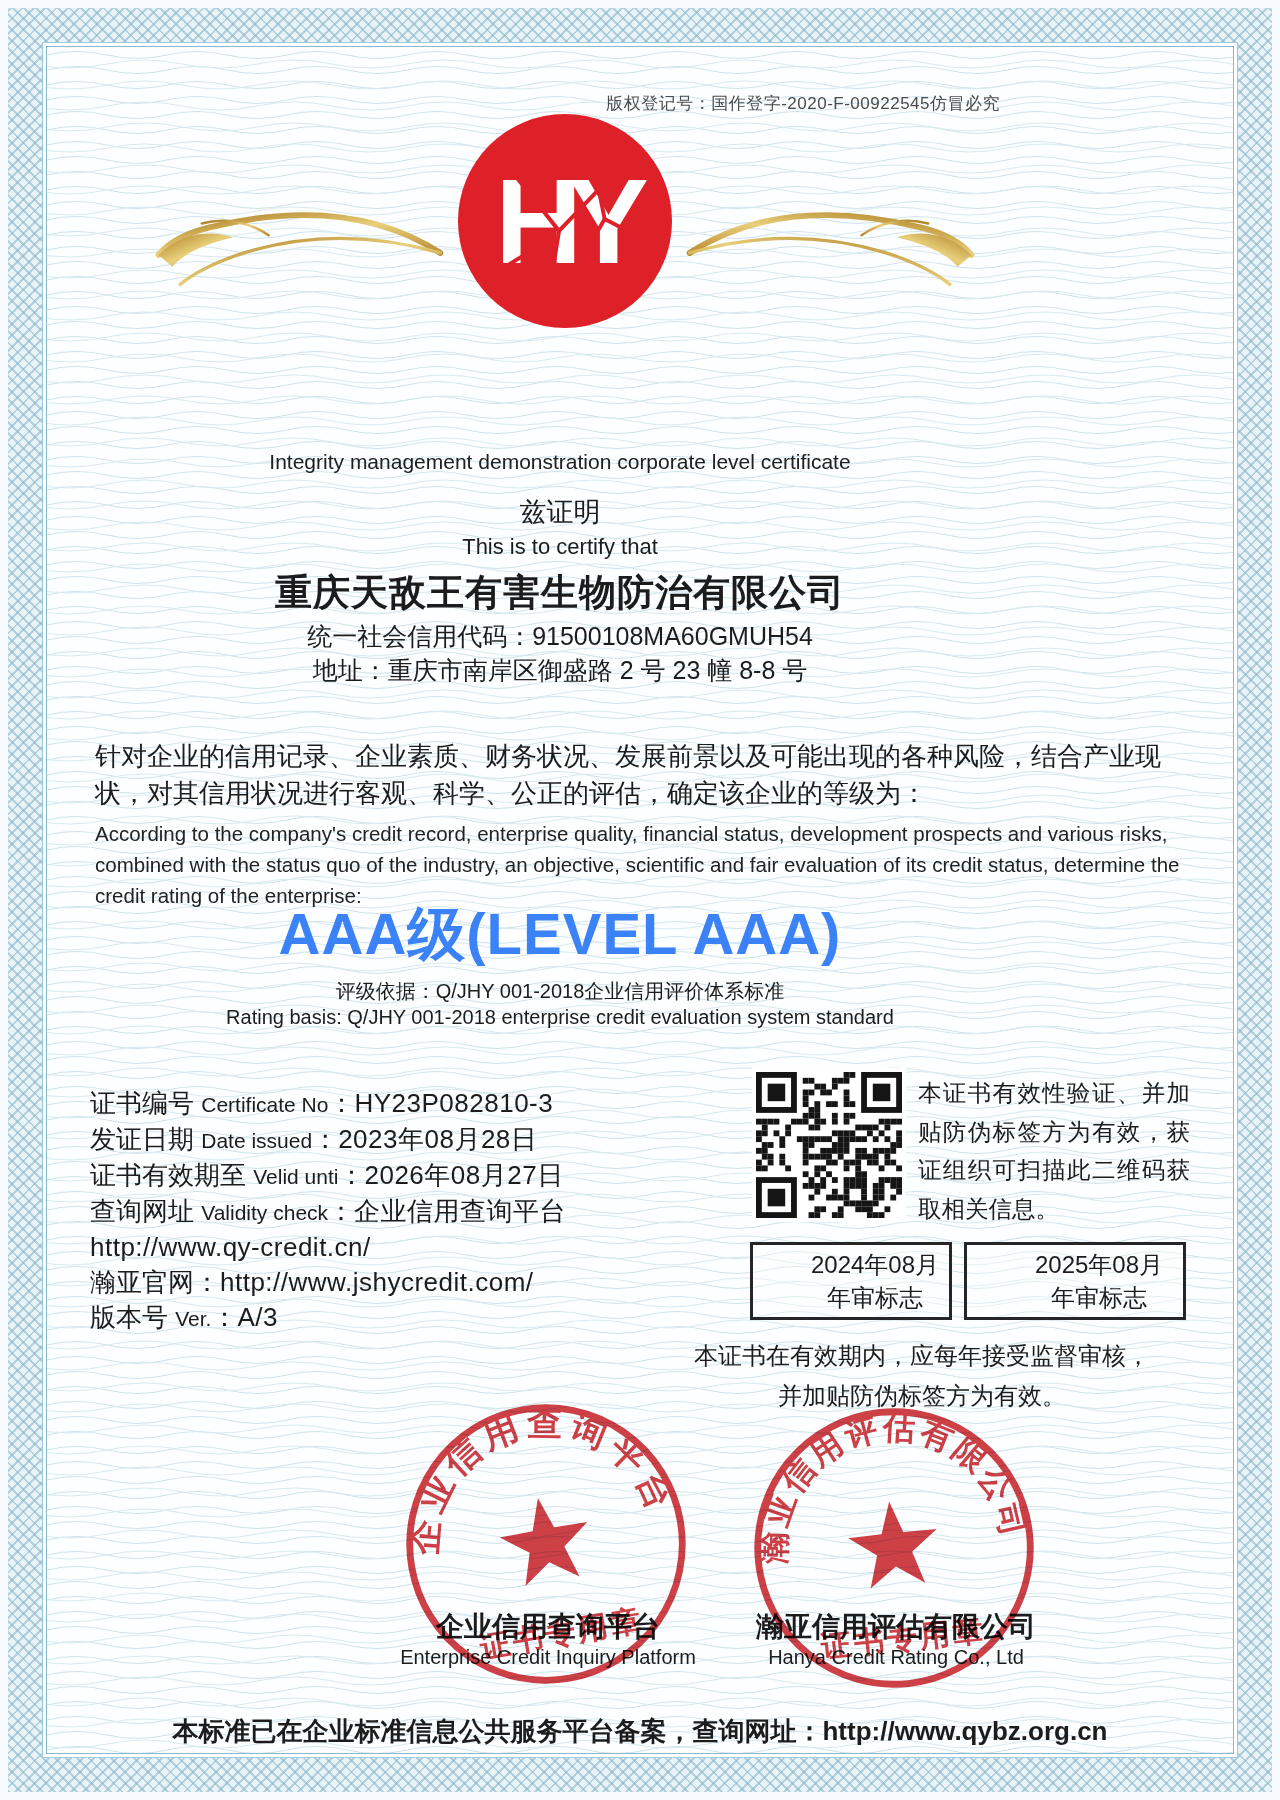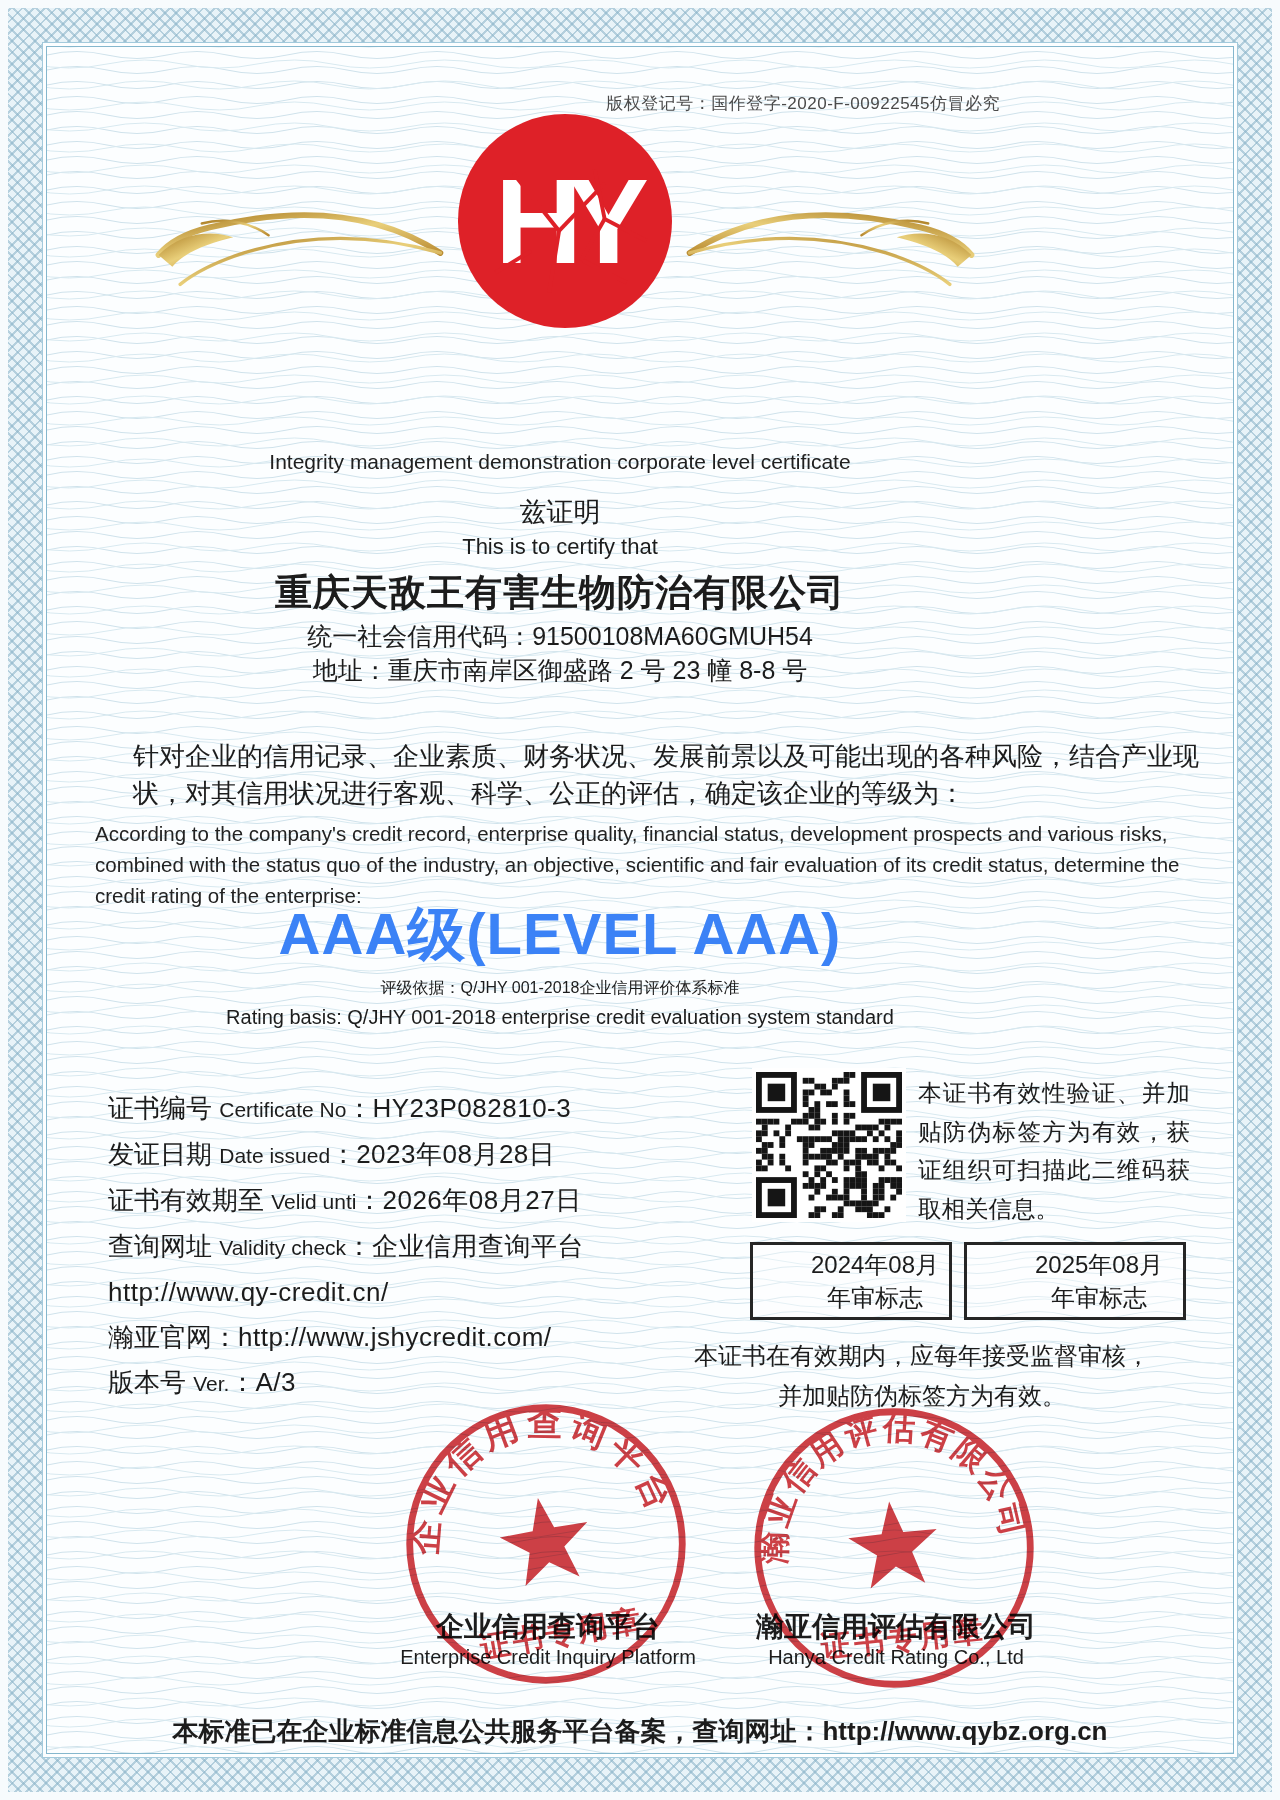--- a/index.html
+++ b/index.html
@@ -24,26 +24,26 @@
   .fl-left{left:150px;}
   .fl-right{left:684px;transform:scaleX(-1);}
   .title{top:338px;font-size:50px;font-weight:bold;letter-spacing:3px;color:#141414;}
   .subtitle{top:450px;font-size:21px;color:#202020;}
   .certify-zh{top:494px;font-size:27px;}
   .certify-en{top:534px;font-size:22px;}
   .company{top:568px;font-size:37px;font-weight:bold;letter-spacing:1px;}
   .code{top:620px;font-size:25px;}
   .addr{top:654px;font-size:25px;}
   .para{left:95px;width:1092px;}
-  .para-zh{top:738px;font-size:26px;line-height:37px;text-align:left;margin-left:38px;}
+  .para-zh{top:738px;font-size:26px;line-height:37px;text-align:left;}
   .para-en{top:818px;font-size:20.5px;line-height:31px;text-align:left;color:#222;}
   .rating{top:896px;font-size:58px;font-weight:bold;letter-spacing:1px;}
-  .basis-zh{top:978px;font-size:16px;}
+  .basis-zh{top:978px;font-size:20px;}
   .basis-en{top:1006px;font-size:20px;}
-  .details{left:108px;top:1086px;width:560px;font-size:26px;line-height:45px;}
+  .details{left:90px;top:1086px;width:560px;font-size:26px;line-height:35px;}
   .dl .en{font-size:21px;}
   .dl .val{letter-spacing:.5px;}
   .qr{left:752px;top:1068px;width:154px;height:154px;background:#fff;padding:4px;}
   .qr-note{left:918px;top:1074px;width:272px;font-size:23.5px;line-height:38.5px;
            text-align:justify;text-align-last:left;}
   .audit-box{top:1242px;height:78px;border:3px solid #262626;display:flex;flex-direction:column;
              justify-content:center;text-align:center;font-size:24px;line-height:33px;background:rgba(255,255,255,.35);padding-left:48px;}
   .ab1{left:750px;width:202px;}
   .ab2{left:964px;width:222px;}
   .audit-note{left:648px;top:1336px;width:548px;text-align:center;font-size:24px;line-height:40px;}

